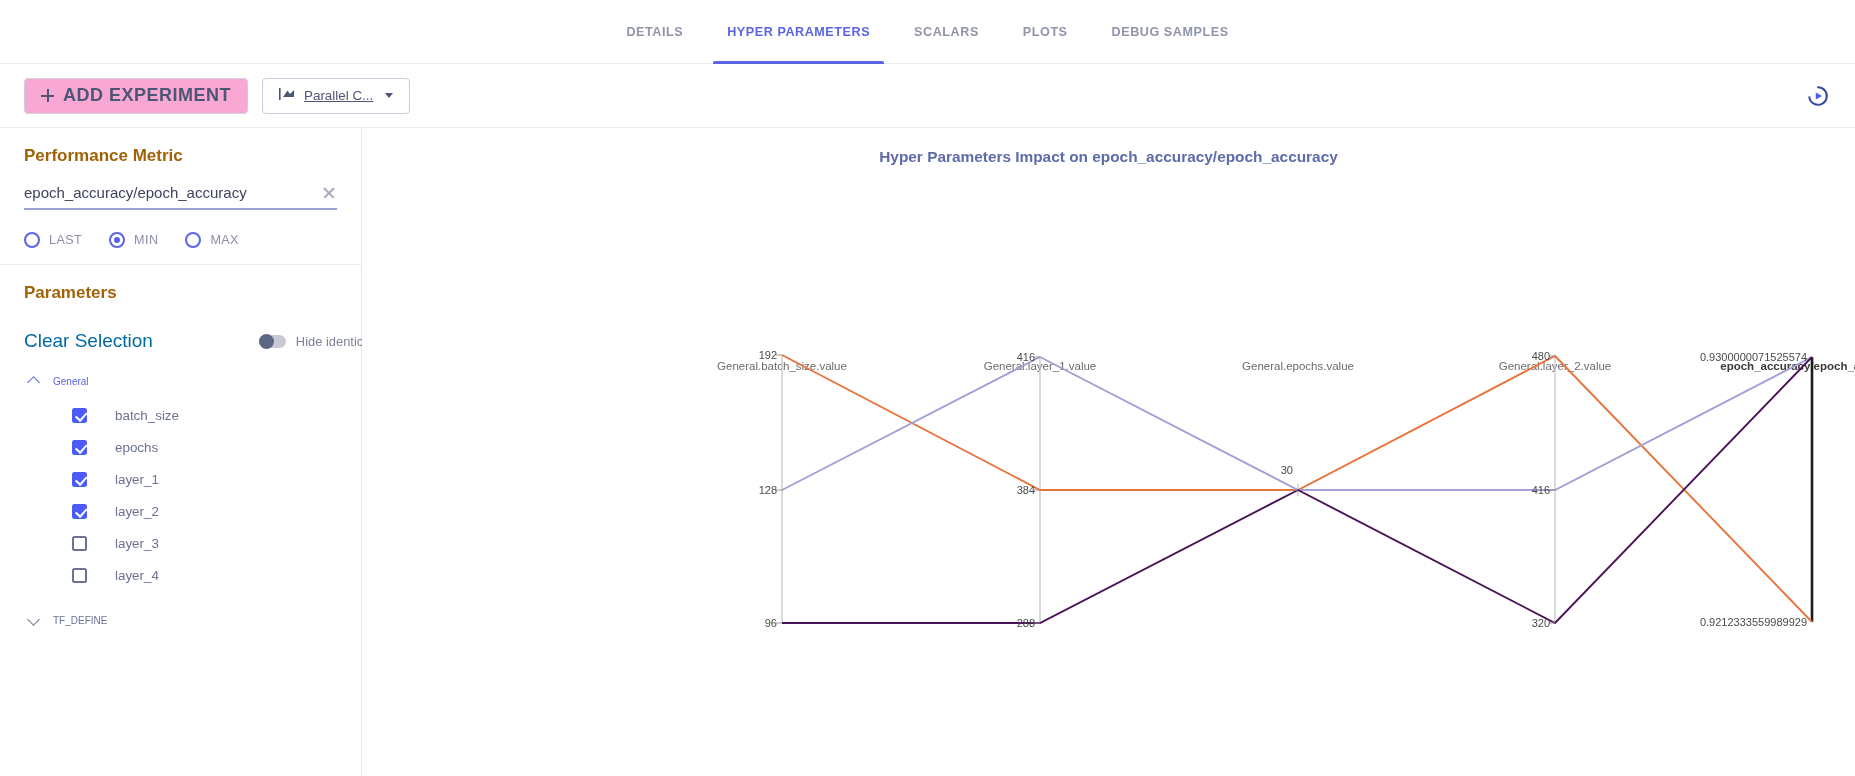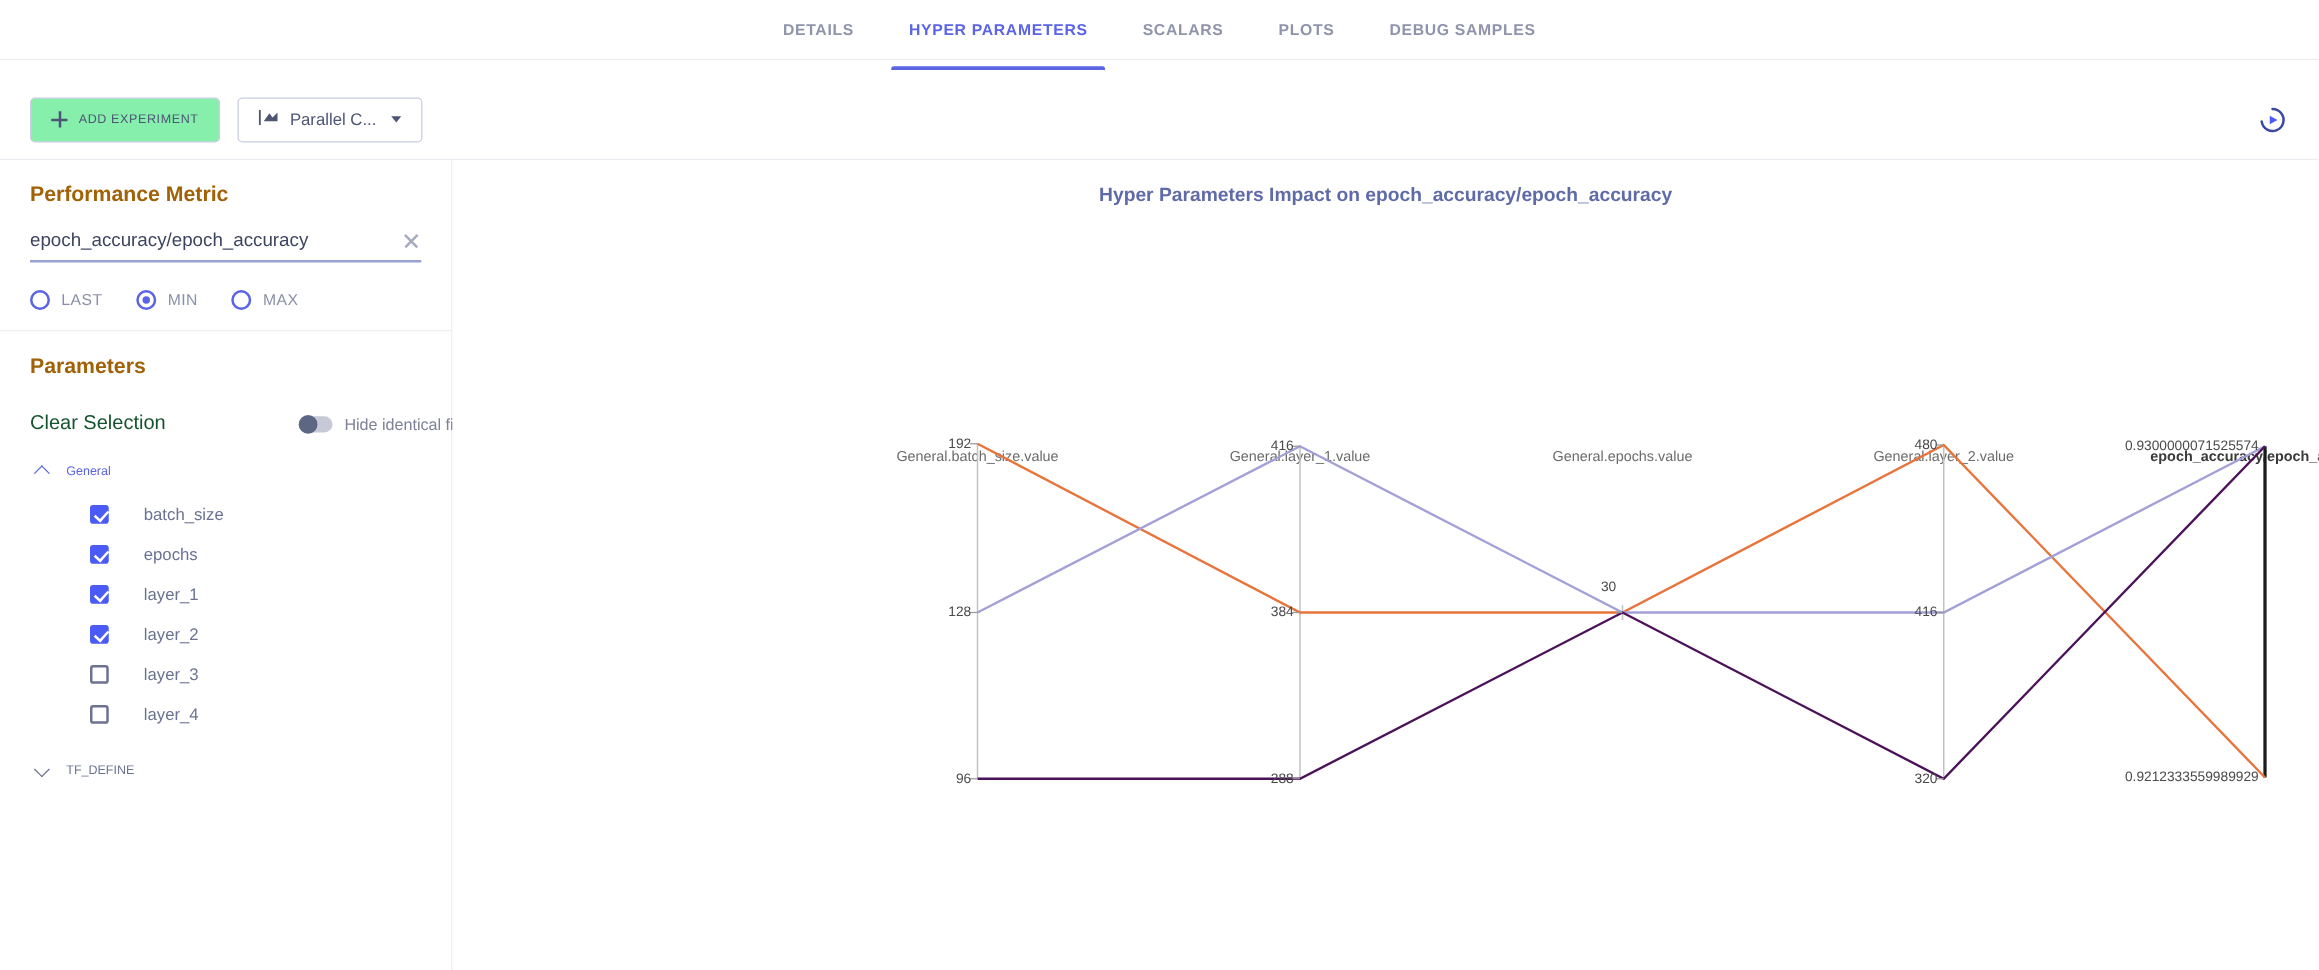--- a/index.html
+++ b/index.html
@@ -9,21 +9,21 @@
     width: 1855px; height: 776px;
     background: #ffffff;
     font-family: "Liberation Sans", sans-serif;
     overflow: hidden;
   }
 
   .app { position: relative; width: 1855px; height: 776px; background:#fff; }
 
   
   .tabbar {
-    position:absolute; top:0; left:0; width:1855px; height:48px;
+    position:absolute; top:0; left:0; width:1855px; height:64px;
     background:#fff; border-bottom:1px solid #eceef2;
     display:flex; align-items:center; justify-content:center;
   }
   .tabs { display:flex; align-items:flex-end; height:64px; gap:0; }
   .tab {
     position:relative;
     font-size:12.6px; letter-spacing:.55px; font-weight:600;
     color:#8f94ab; padding:0 22px; height:64px;
     display:flex; align-items:center; cursor:pointer;
     white-space:nowrap; text-transform:uppercase;
@@ -36,25 +36,25 @@
 
   
   .actionbar {
     position:absolute; top:64px; left:0; width:1855px; height:64px;
     background:#fff; border-bottom:1px solid #eceef2;
     display:flex; align-items:center; padding:0 24px;
   }
   .btn {
     height:36px; display:inline-flex; align-items:center; gap:9px;
     border:1px solid #c9cee0; border-radius:4px;
-    background:#86efac; color:#4d5574;
-    font-size:10px; font-weight:400; letter-spacing:.5px;
+    background:#f9a8d4; color:#4d5574;
+    font-size:18px; font-weight:700; letter-spacing:.5px;
     padding:0 16px; cursor:pointer; white-space:nowrap;
   }
-  .btn.plain { background:#fff; font-weight:400; letter-spacing:0; font-size:13.4px; }
+  .btn.plain { background:#fff; font-weight:400; letter-spacing:0; font-size:13.4px;text-decoration:underline; }
   .btn + .btn { margin-left:14px; }
   .plus {
     position:relative; width:13px; height:13px; display:inline-block;
   }
   .plus::before, .plus::after {
     content:""; position:absolute; background:#4d5574;
   }
   .plus::before { left:0; top:5.5px; width:13px; height:2px; }
   .plus::after  { top:0; left:5.5px; height:13px; width:2px; }
   .caret {
@@ -124,21 +124,21 @@
   }
   .mag::after {
     content:""; position:absolute; left:10px; top:11px; width:7px; height:1.8px;
     background:#7d83a0; transform:rotate(45deg); transform-origin:left center;
   }
 
   .row-opts {
     display:flex; align-items:center; margin-top:27px;
   }
   .clear-sel {
-    font-size:16px; color:#14532d; cursor:pointer; white-space:nowrap;
+    font-size:19px; color:#0369a1; cursor:pointer; white-space:nowrap;
   }
   .toggle-wrap { display:flex; align-items:center; gap:10px; margin-left:106px; }
   .toggle {
     width:27px; height:13px; border-radius:7px; background:#c7cad6; position:relative;
     cursor:pointer; flex:none;
   }
   .toggle .knob {
     position:absolute; left:0; top:-1px; width:15px; height:15px; border-radius:50%;
     background:#5d6683;
   }

